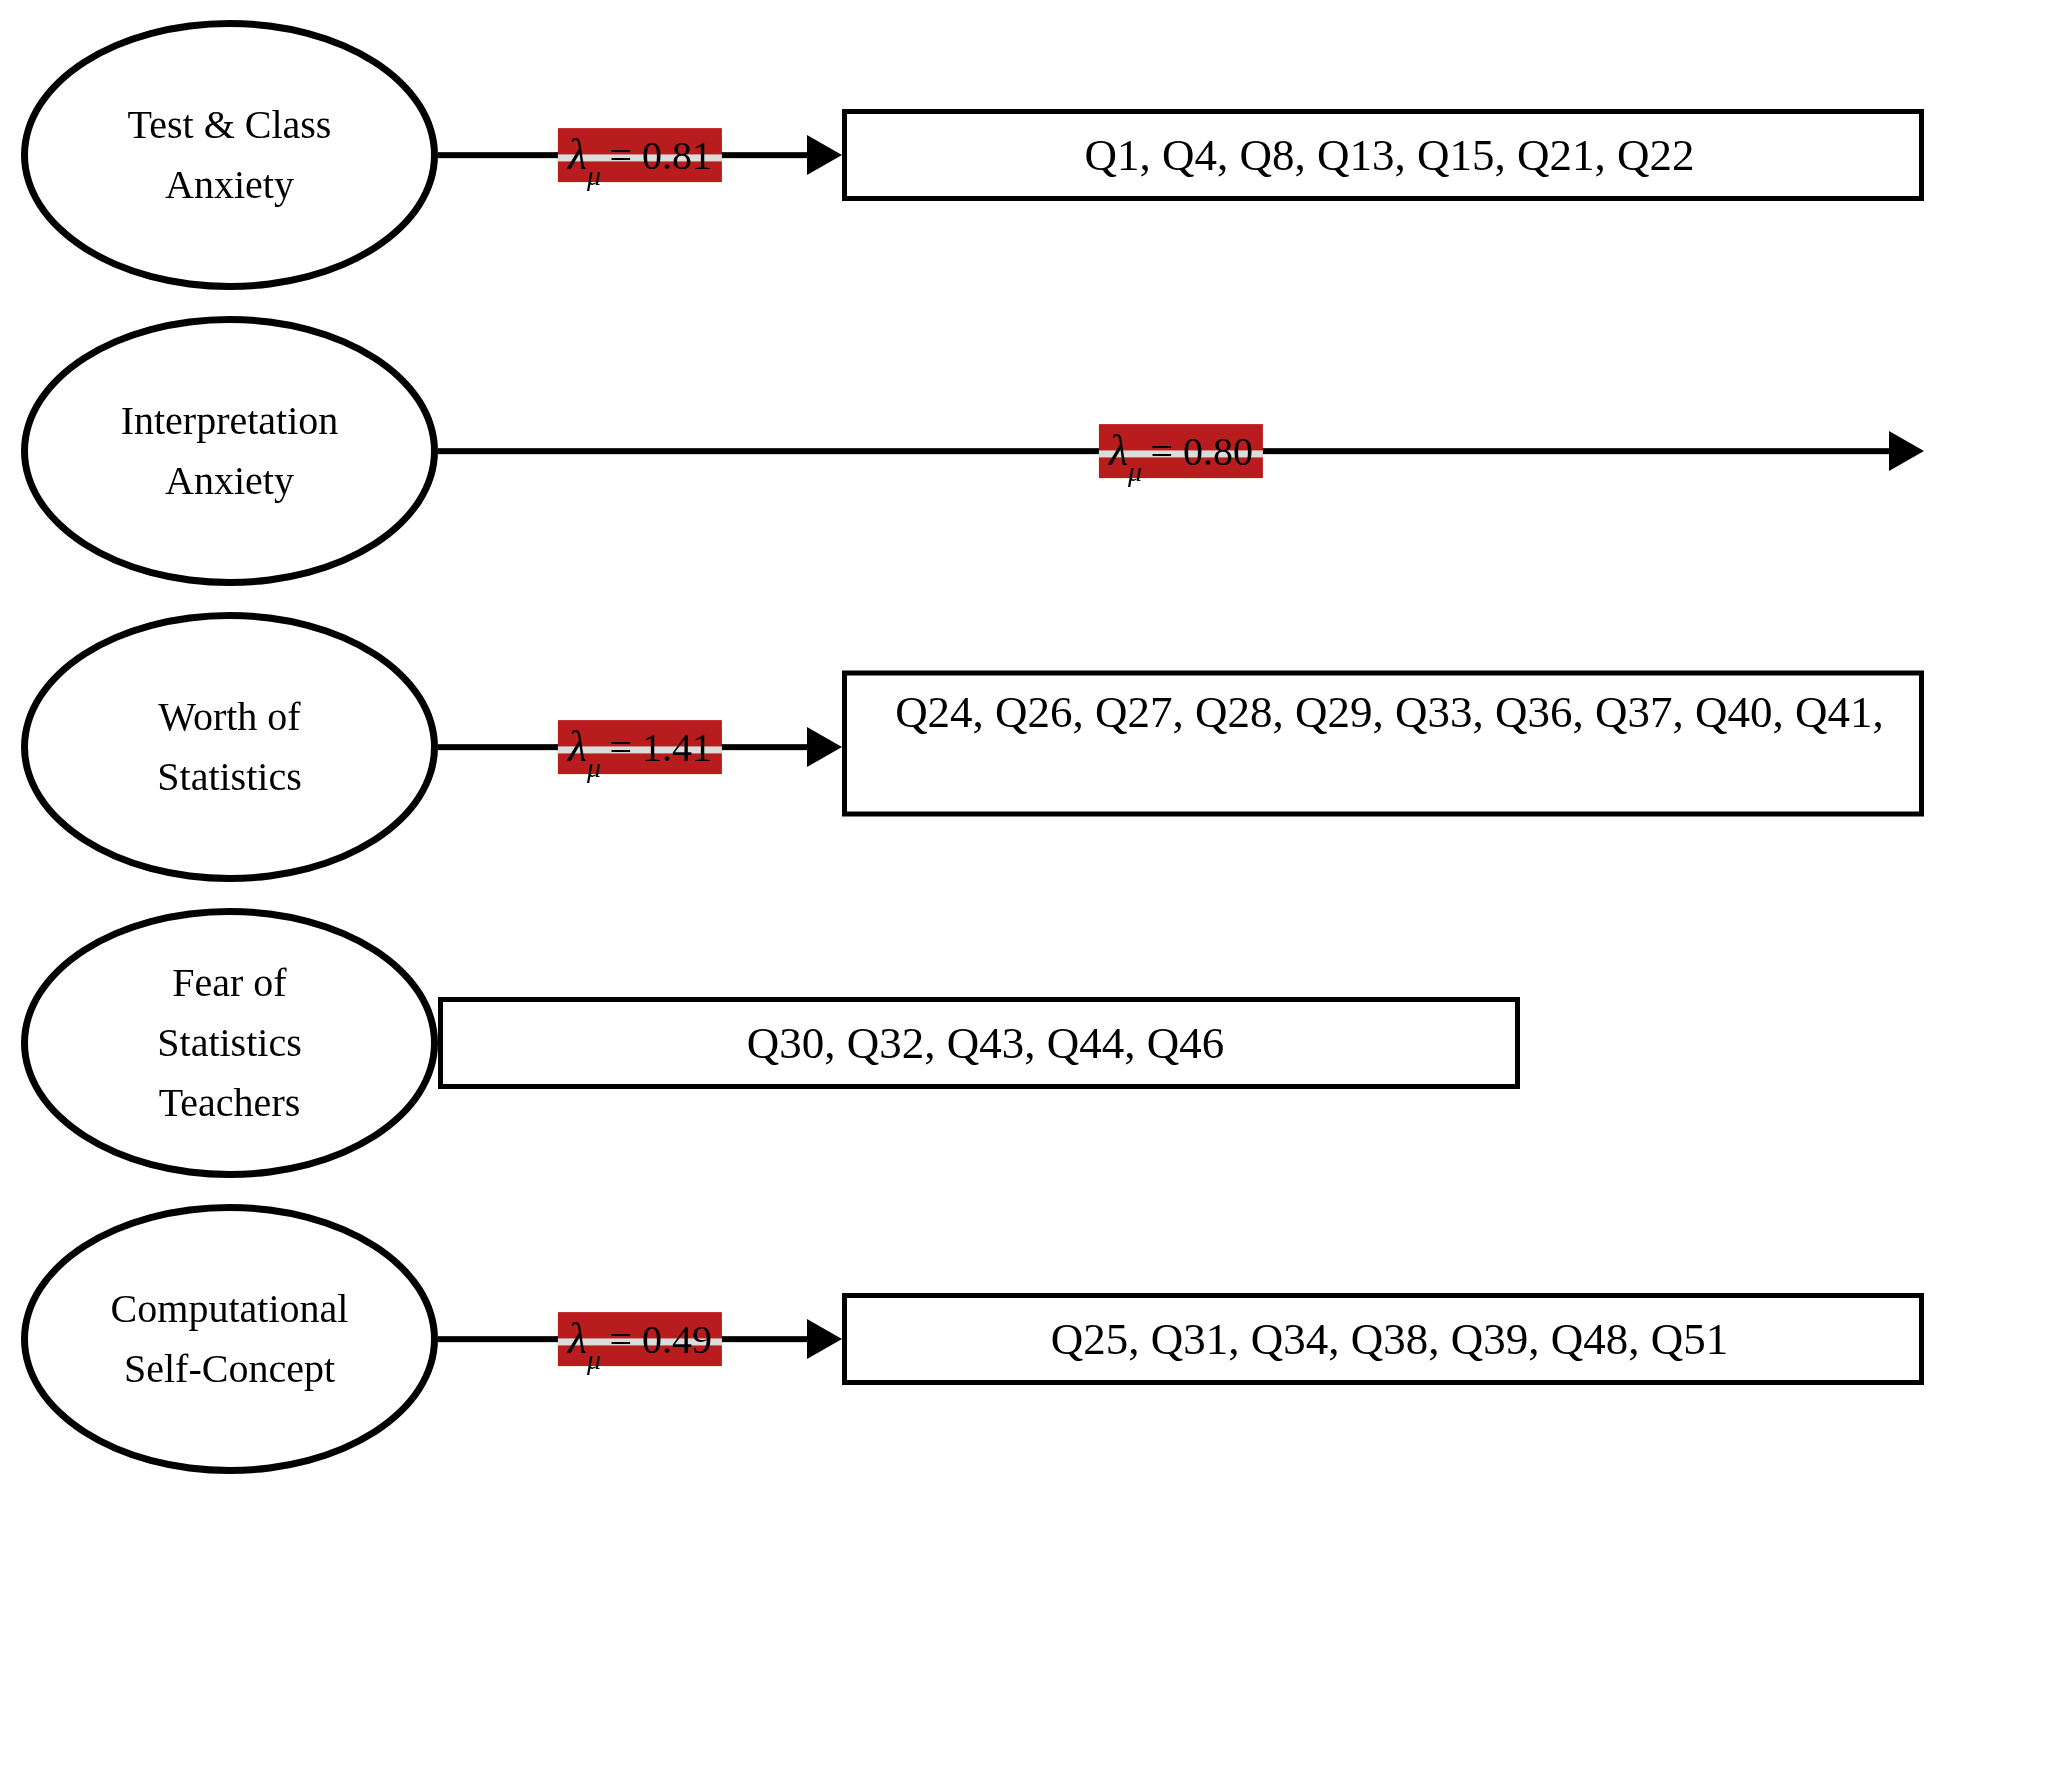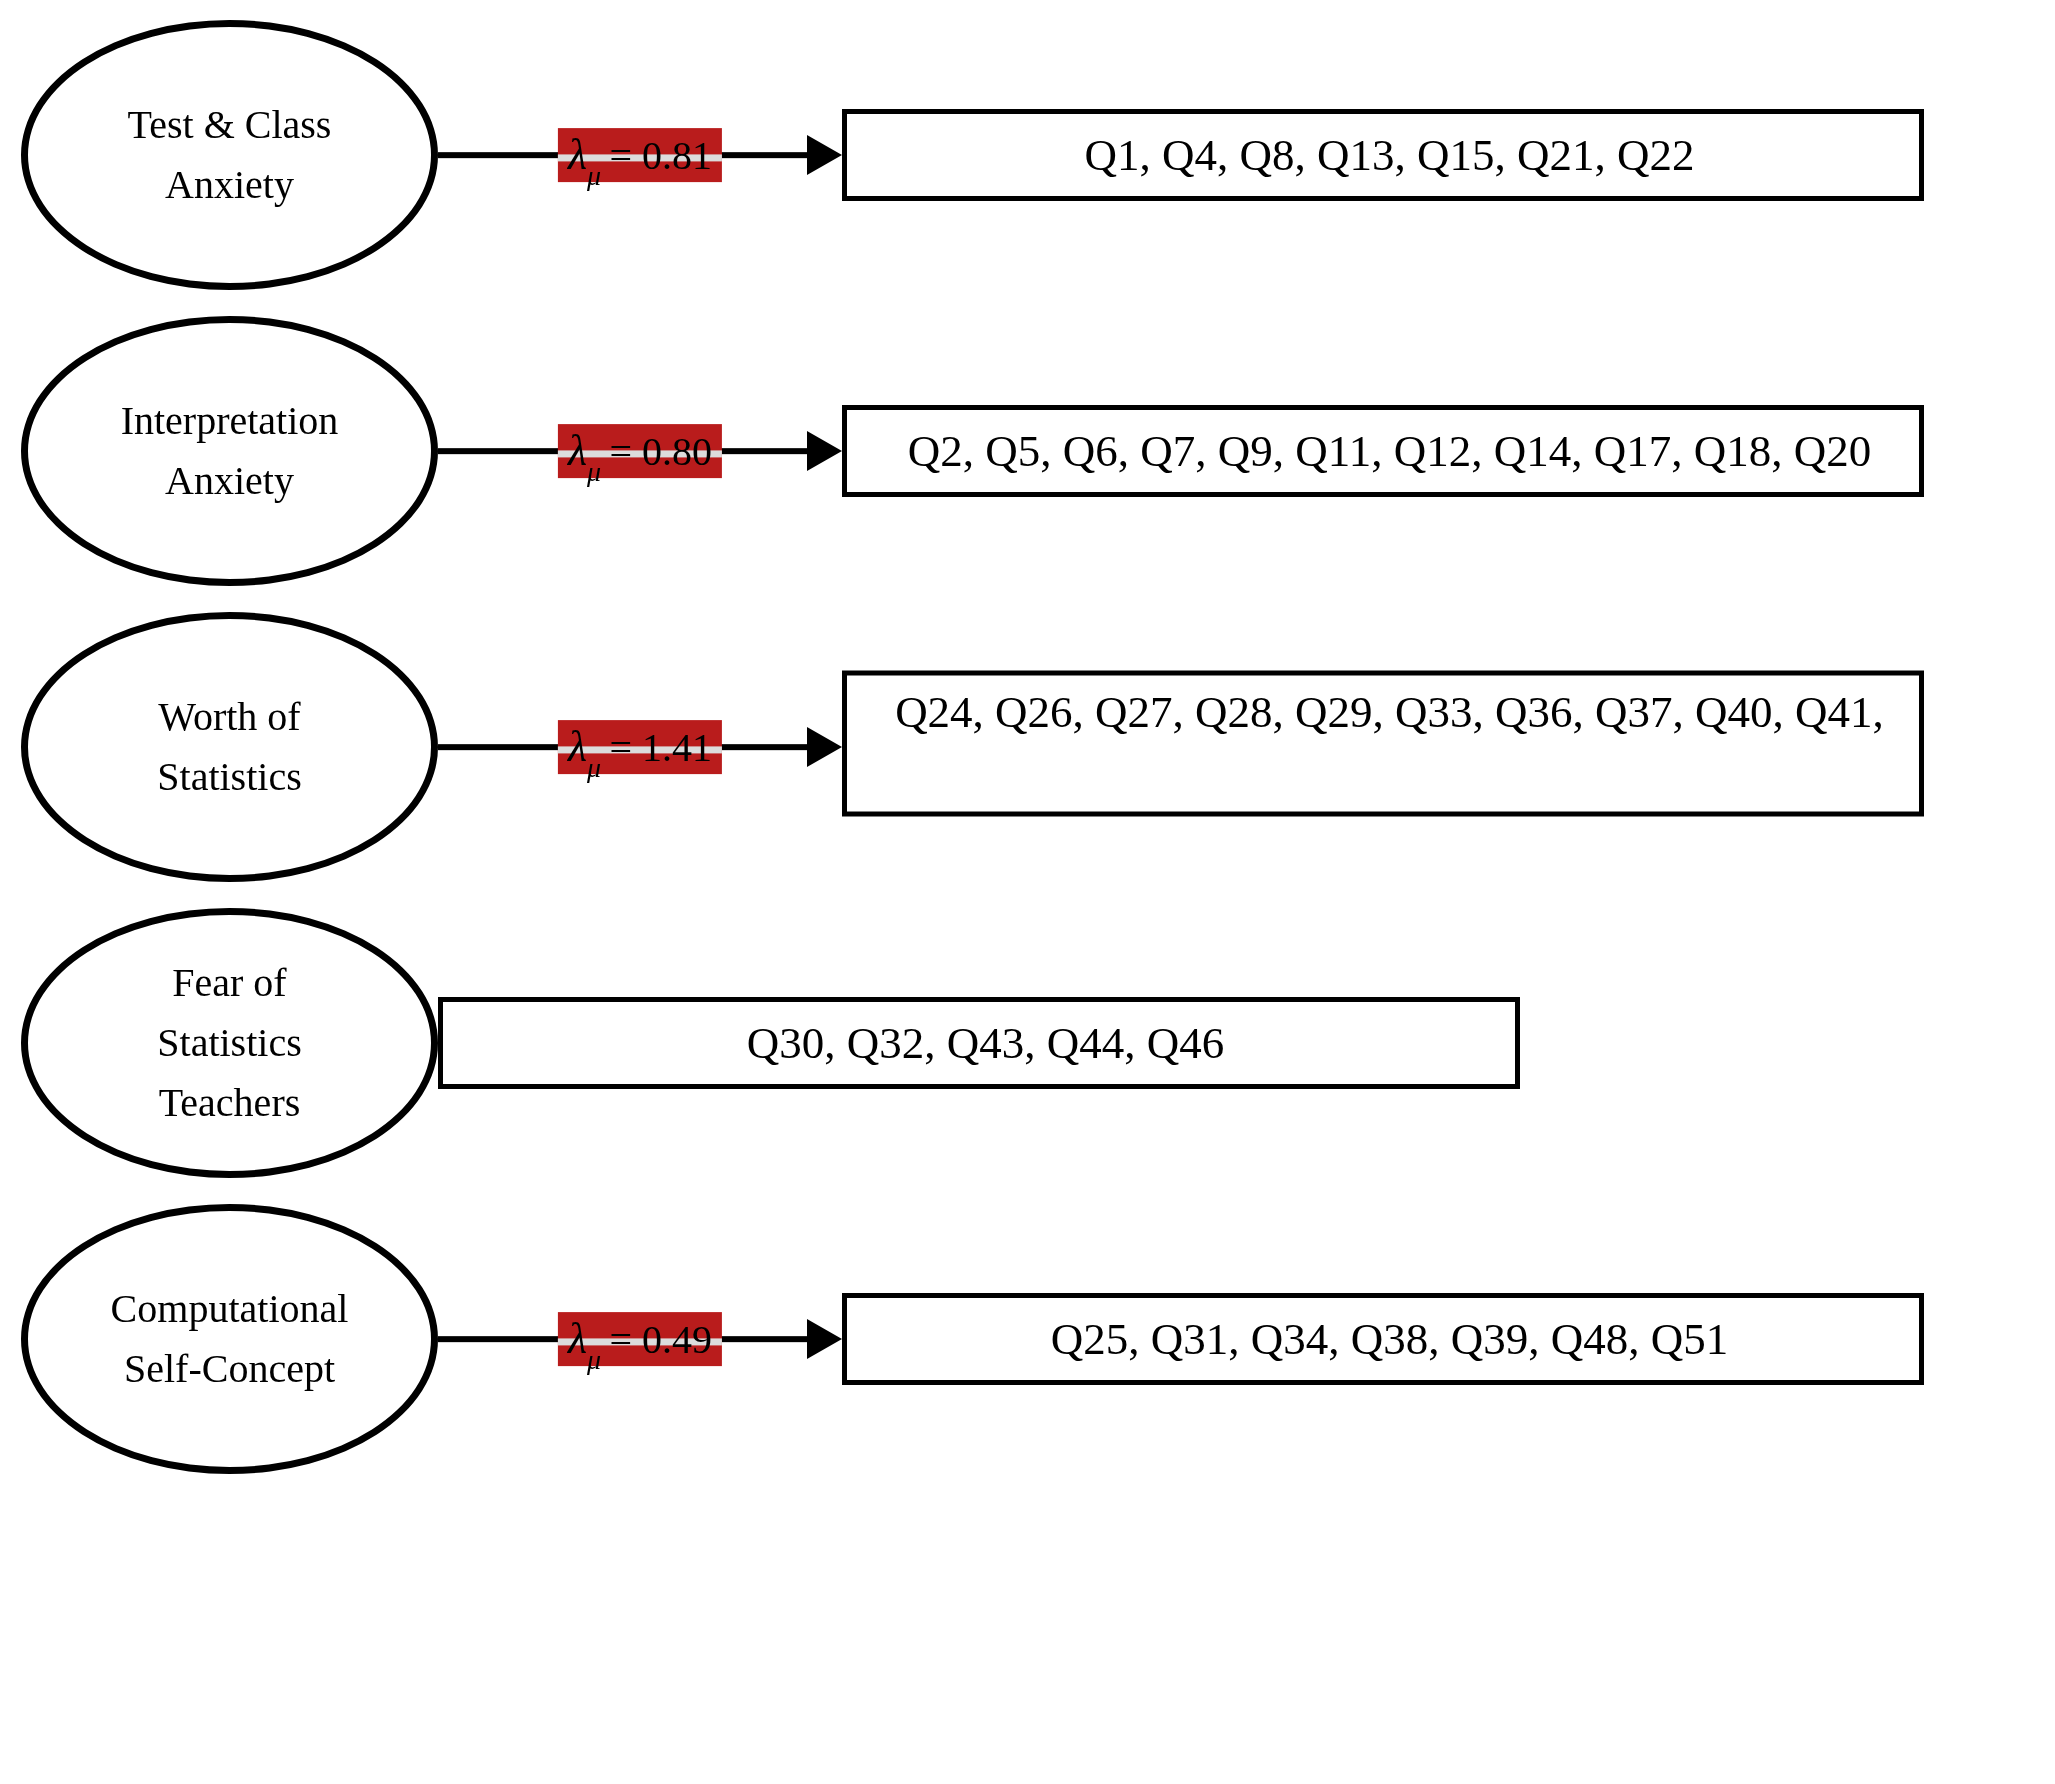--- a/index.html
+++ b/index.html
@@ -141,23 +141,20 @@
   <div class="row">
     <div class="ellipse">
       <span class="factor-label">Interpretation
 Anxiety</span>
     </div>
     <div class="connector">
       <div class="hline"></div>
       <div class="arrowhead"></div>
       <div class="lambda-label"><span class="lambda-sym">λ</span><sub class="lambda-sub">μ</sub><span class="lambda-val">= 0.80</span></div>
     </div>
-    <div class="itembox">
-      <span class="items-text">Q2, Q5, Q6, Q7, Q9, Q11, Q12, Q14, Q17, Q18, Q20</span>
-    </div>
   </div>
 
 
   <div class="row">
     <div class="ellipse">
       <span class="factor-label">Worth of
 Statistics</span>
     </div>
     <div class="connector">
       <div class="hline"></div>

